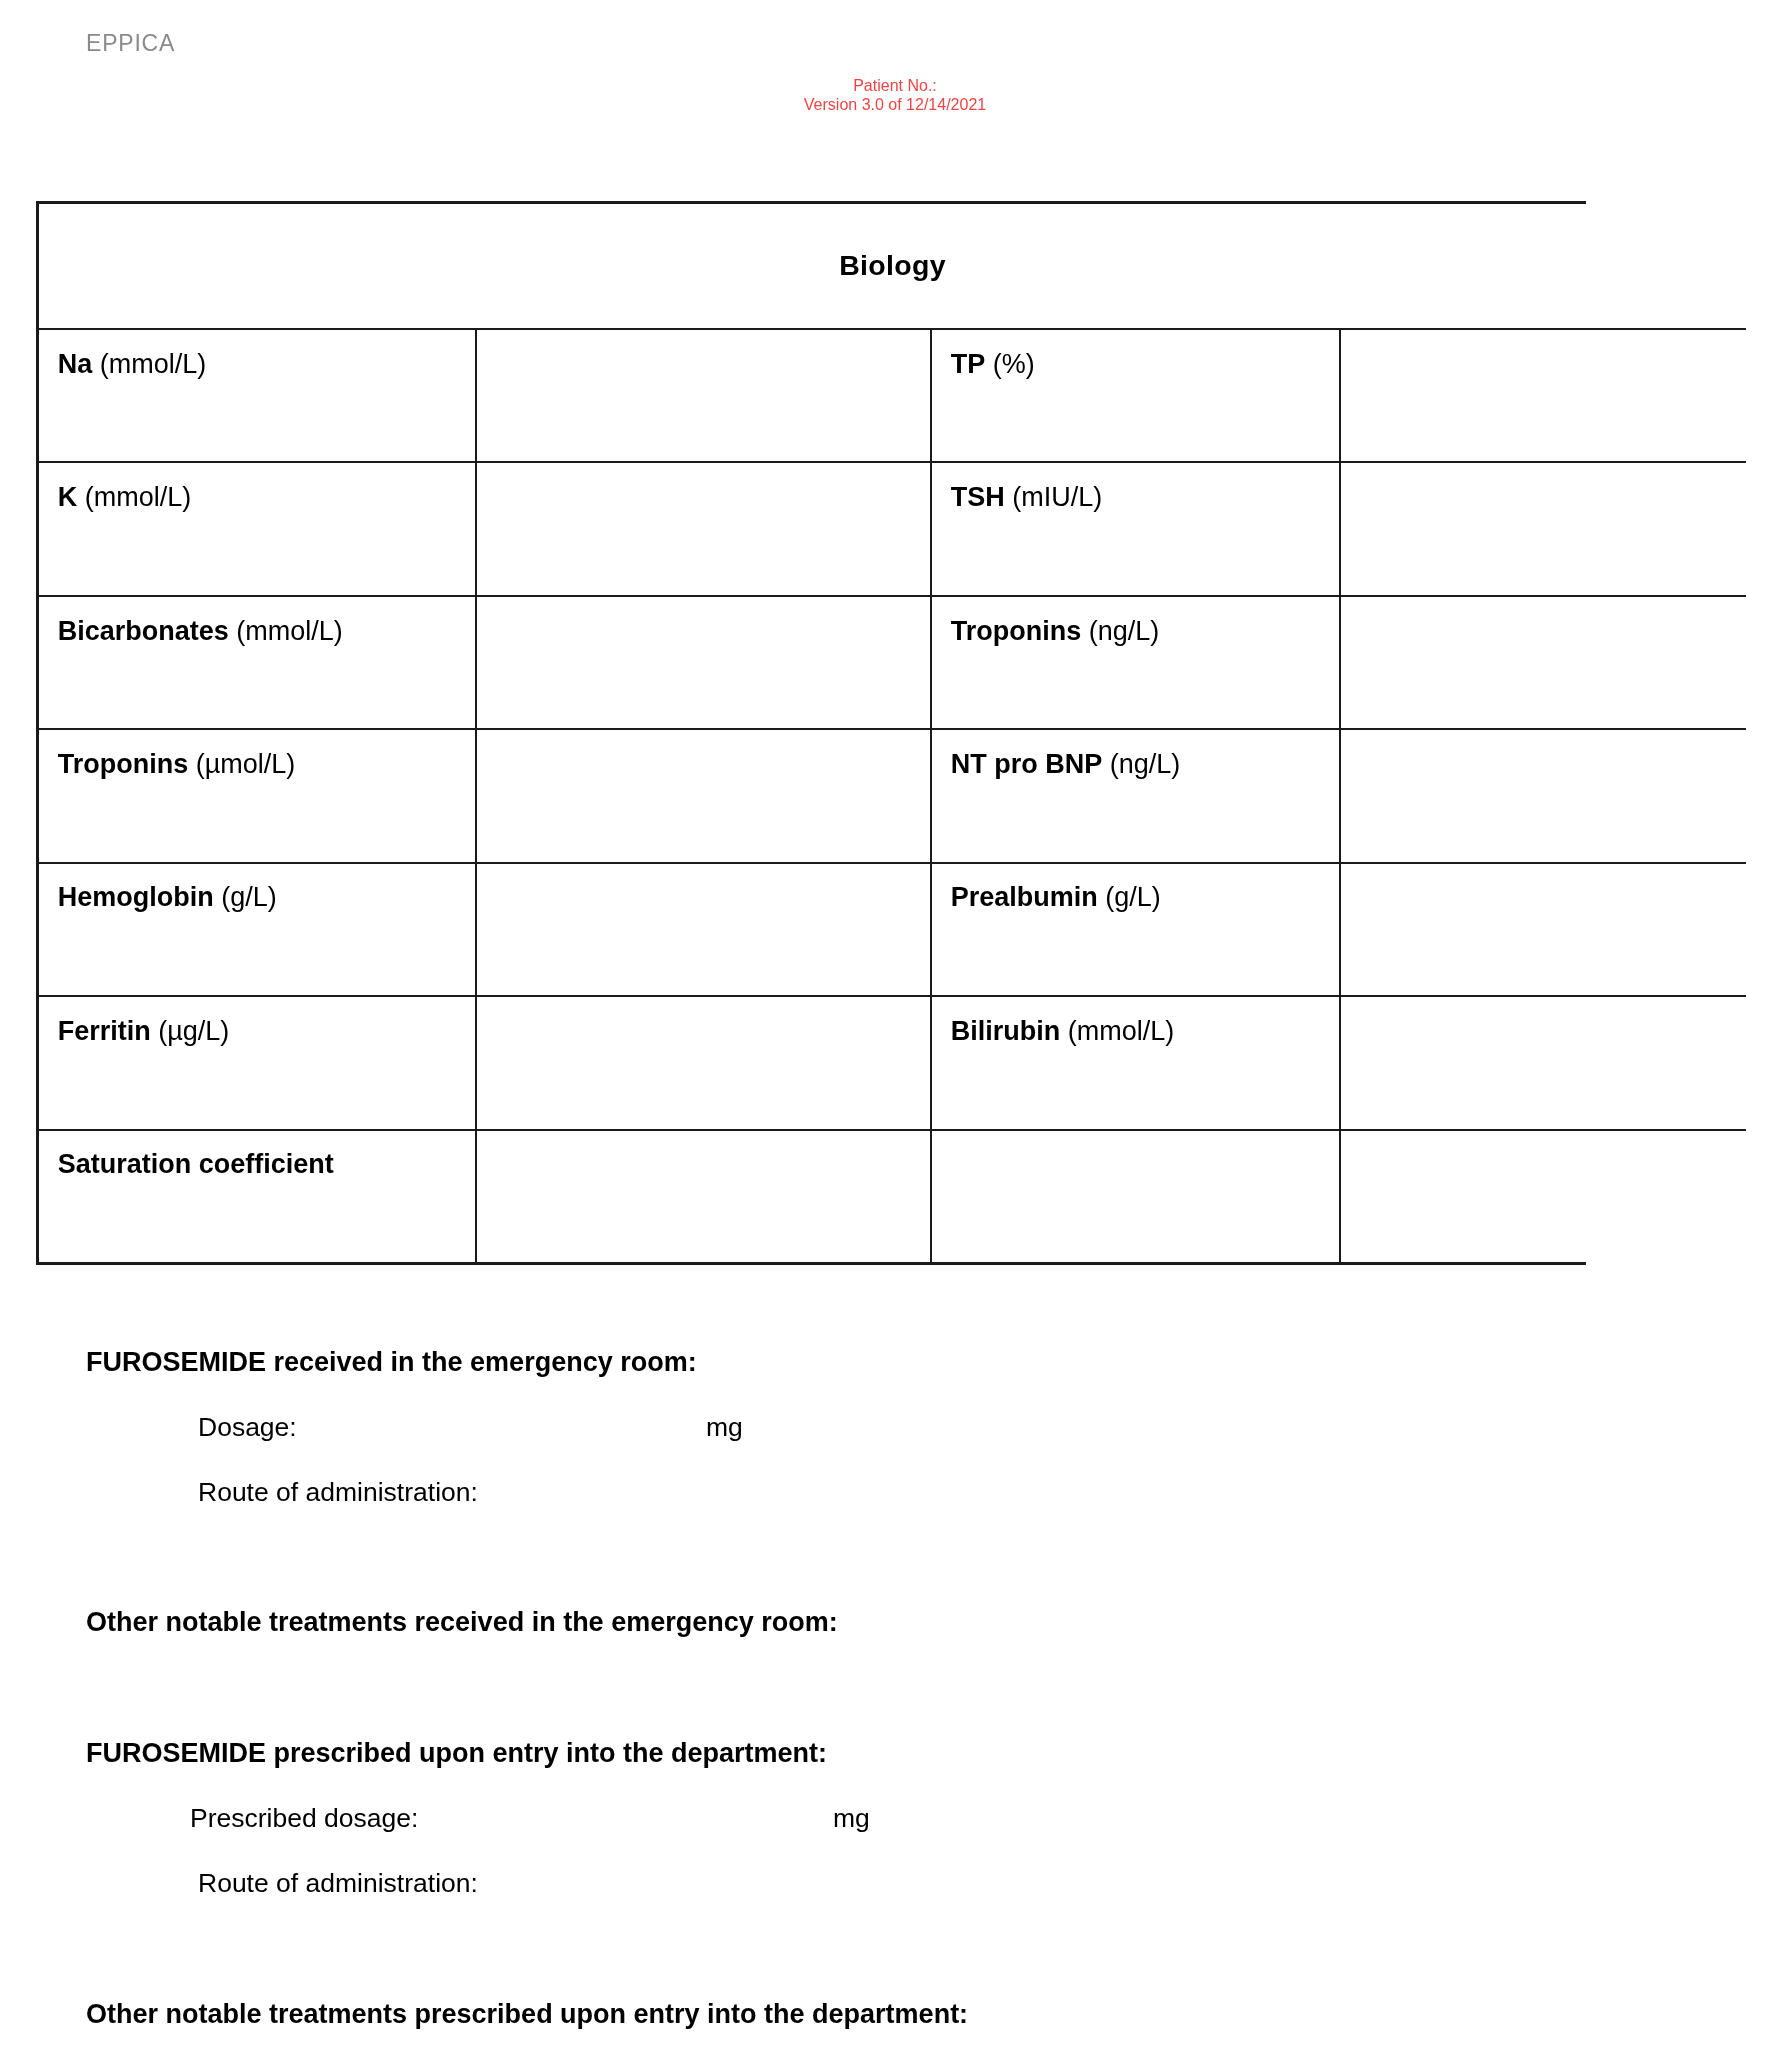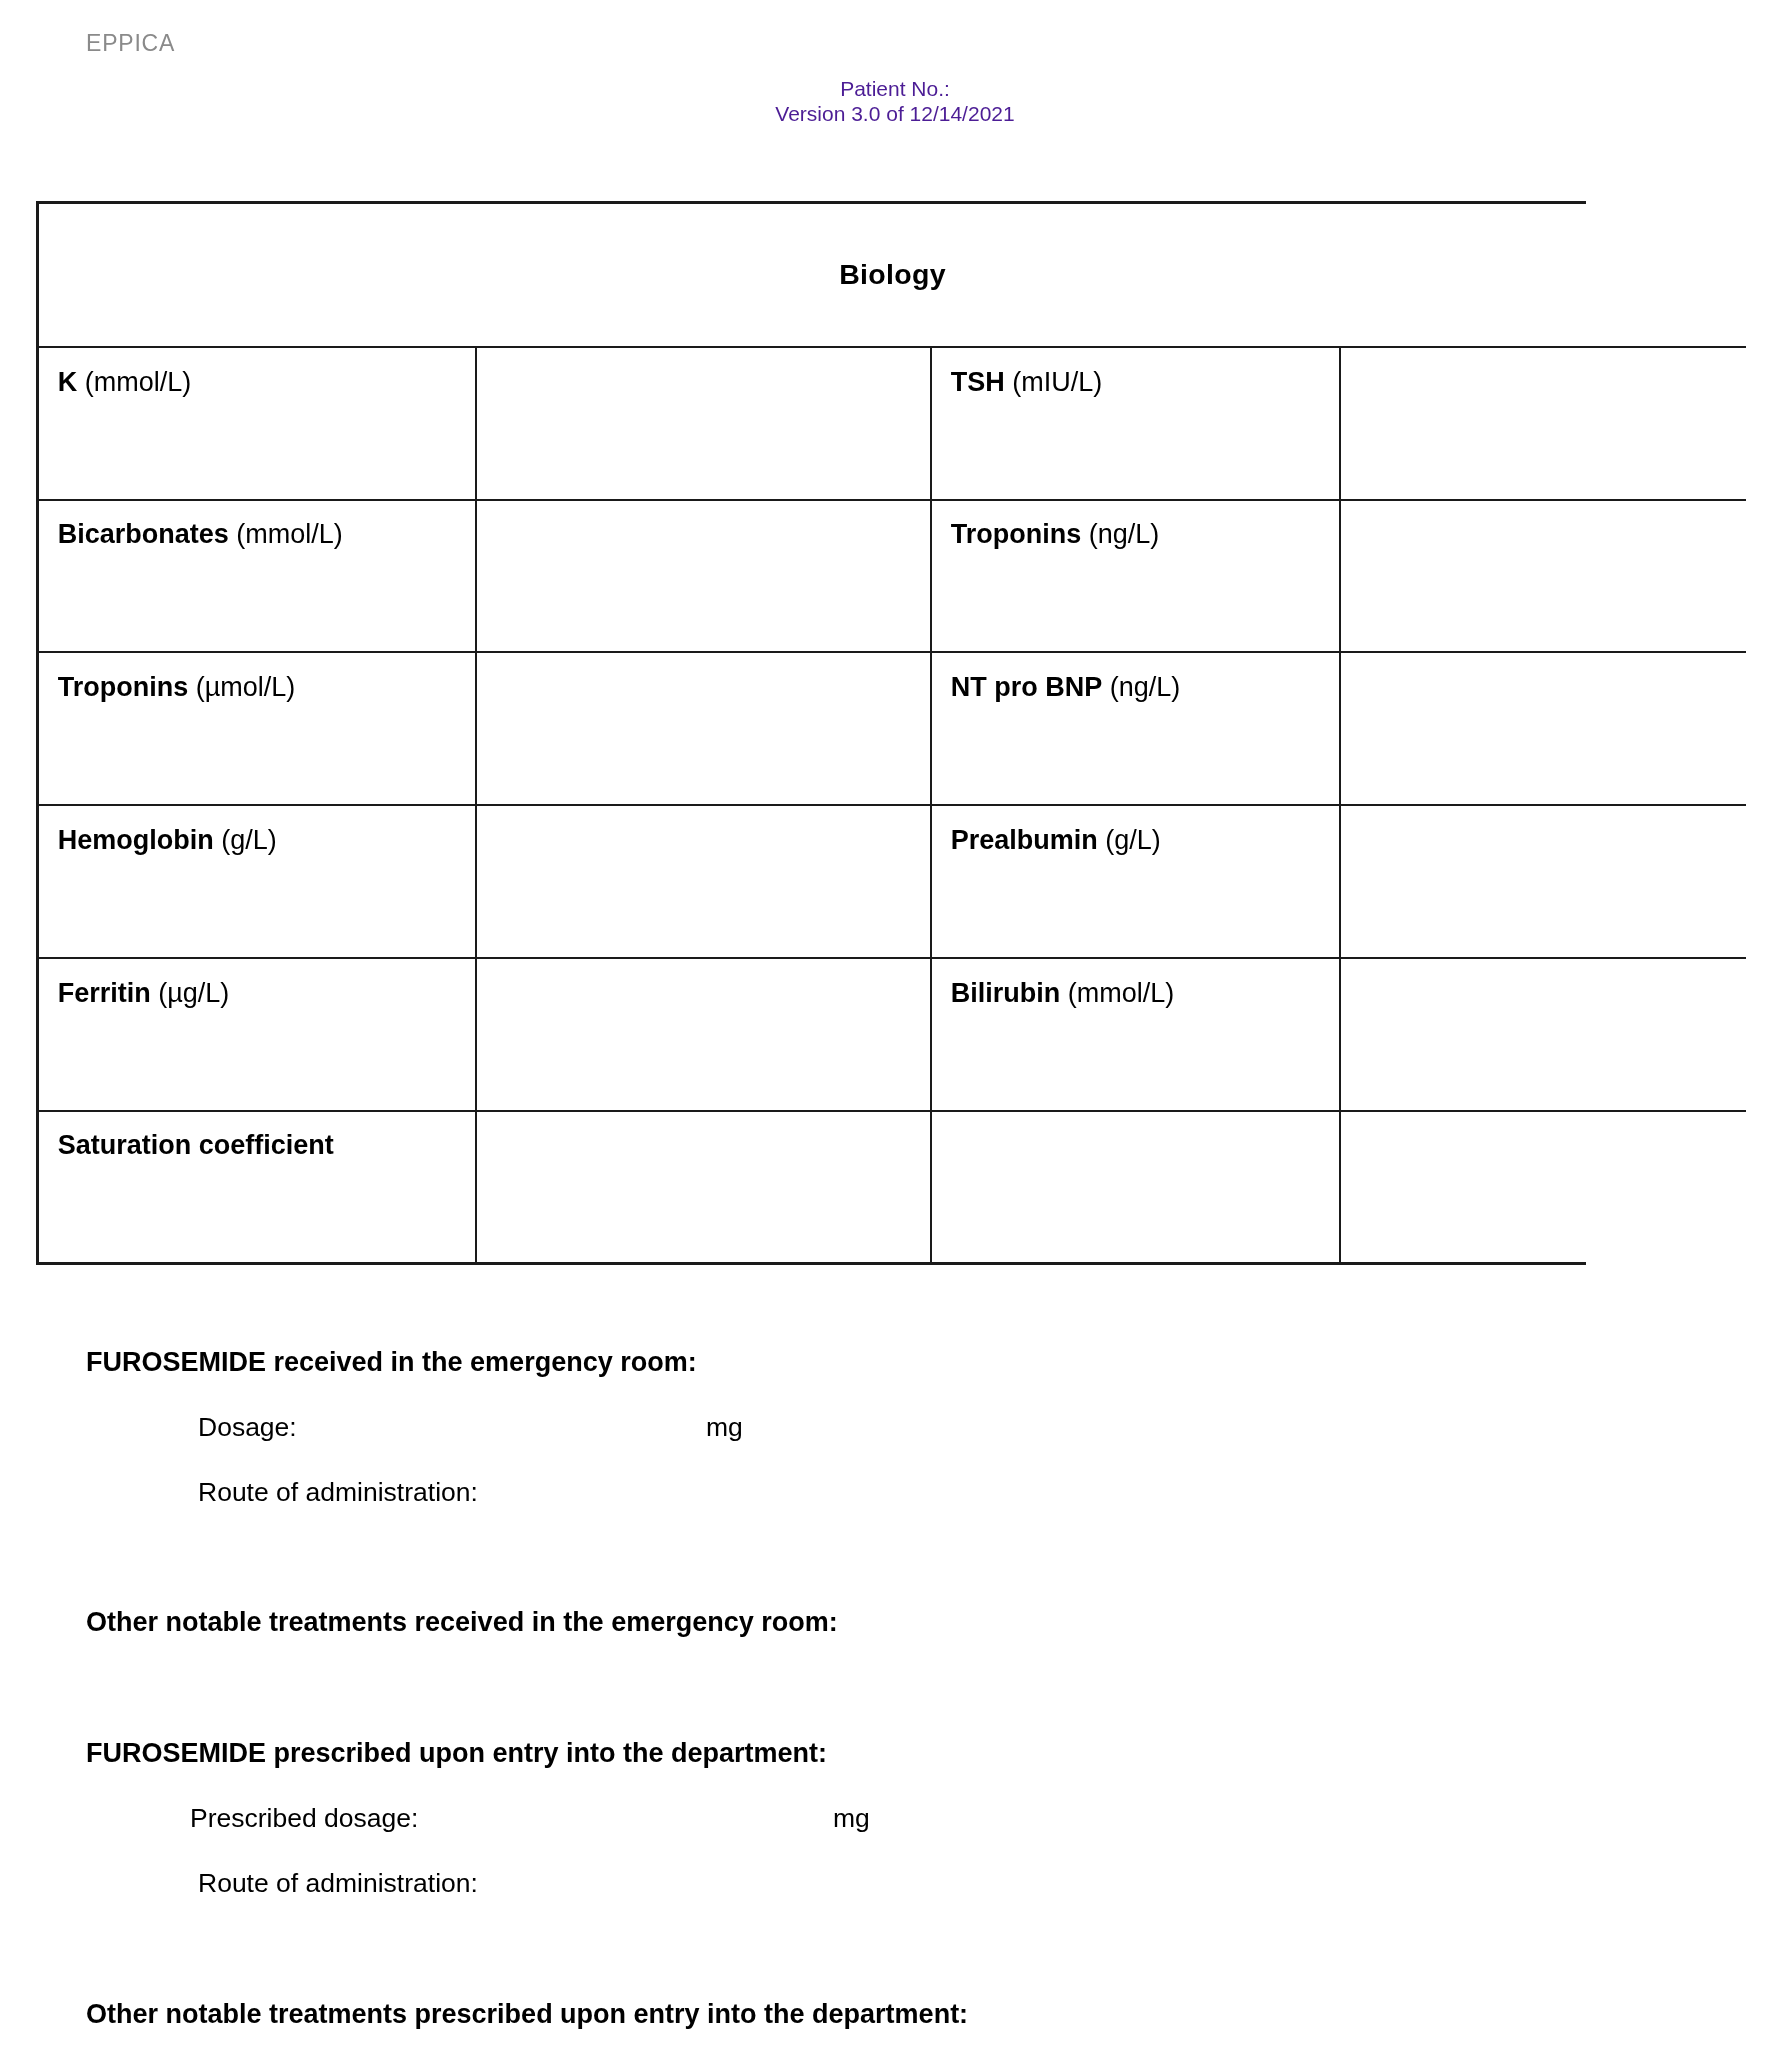--- a/index.html
+++ b/index.html
@@ -33,22 +33,22 @@
     color: #8a8a8a;
     font-weight: 400;
     line-height: 1;
   }
   #doc-meta {
     position: absolute;
     left: 0;
     top: 77px;
     width: 1790px;
     text-align: center;
-    color: #4c1d95;
-    font-size: 21px;
+    color: #ef4444;
+    font-size: 16px;
     font-weight: 400;
     line-height: 1.18;
   }
   #doc-meta > div { display: block; }
 
   
   #biology-table {
     position: absolute;
     left: 36px;
     top: 201px;
@@ -180,20 +180,34 @@
       <col class="col-label-2">
       <col class="col-value-2">
     </colgroup>
     <tbody>
       <tr class="header-row">
         <td colspan="4">
           <span id="biology-title">Biology</span>
         </td>
       </tr>
 
+      <tr class="data-row">
+        <td class="cell-label">
+          <span class="cell-text"><span class="analyte">Na</span> <span class="unit">(mmol/L)</span></span>
+        </td>
+        <td class="cell-value">
+          <span class="value-entry cell-text"></span>
+        </td>
+        <td class="cell-label-2">
+          <span class="cell-text"><span class="analyte">TP</span> <span class="unit">(%)</span></span>
+        </td>
+        <td class="cell-value-2">
+          <span class="value-entry cell-text"></span>
+        </td>
+      </tr>
 
       <tr class="data-row">
         <td class="cell-label">
           <span class="cell-text"><span class="analyte">K</span> <span class="unit">(mmol/L)</span></span>
         </td>
         <td class="cell-value">
           <span class="value-entry cell-text"></span>
         </td>
         <td class="cell-label-2">
           <span class="cell-text"><span class="analyte">TSH</span> <span class="unit">(mIU/L)</span></span>

